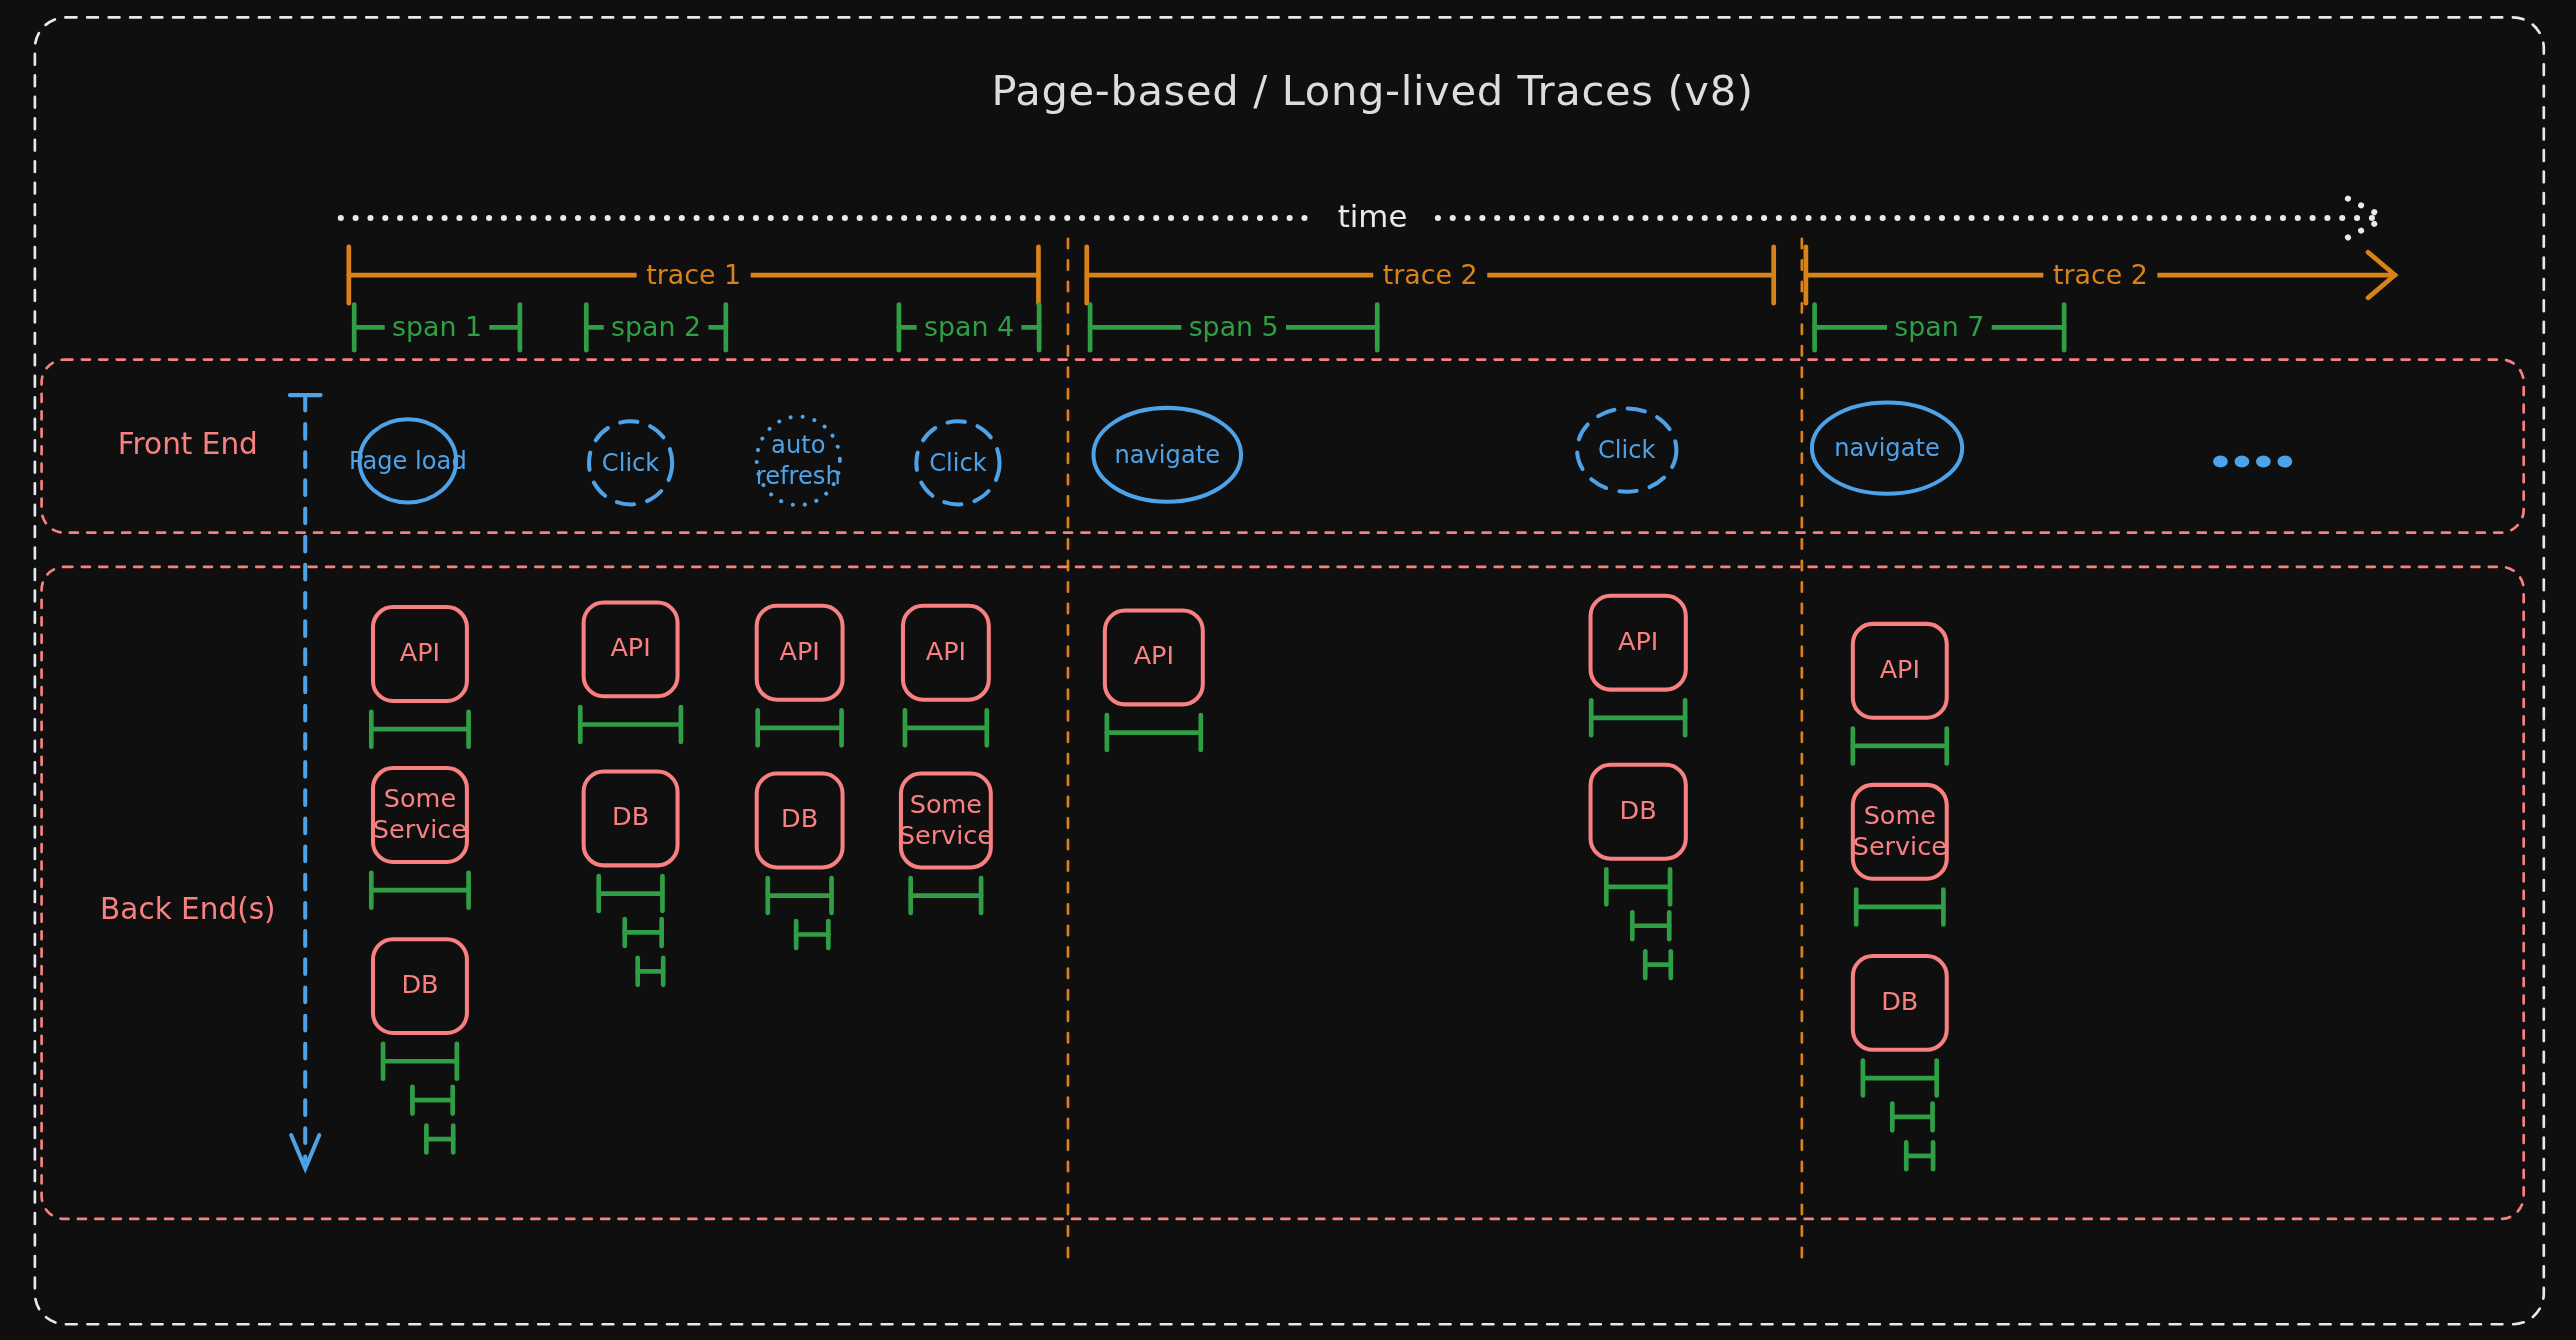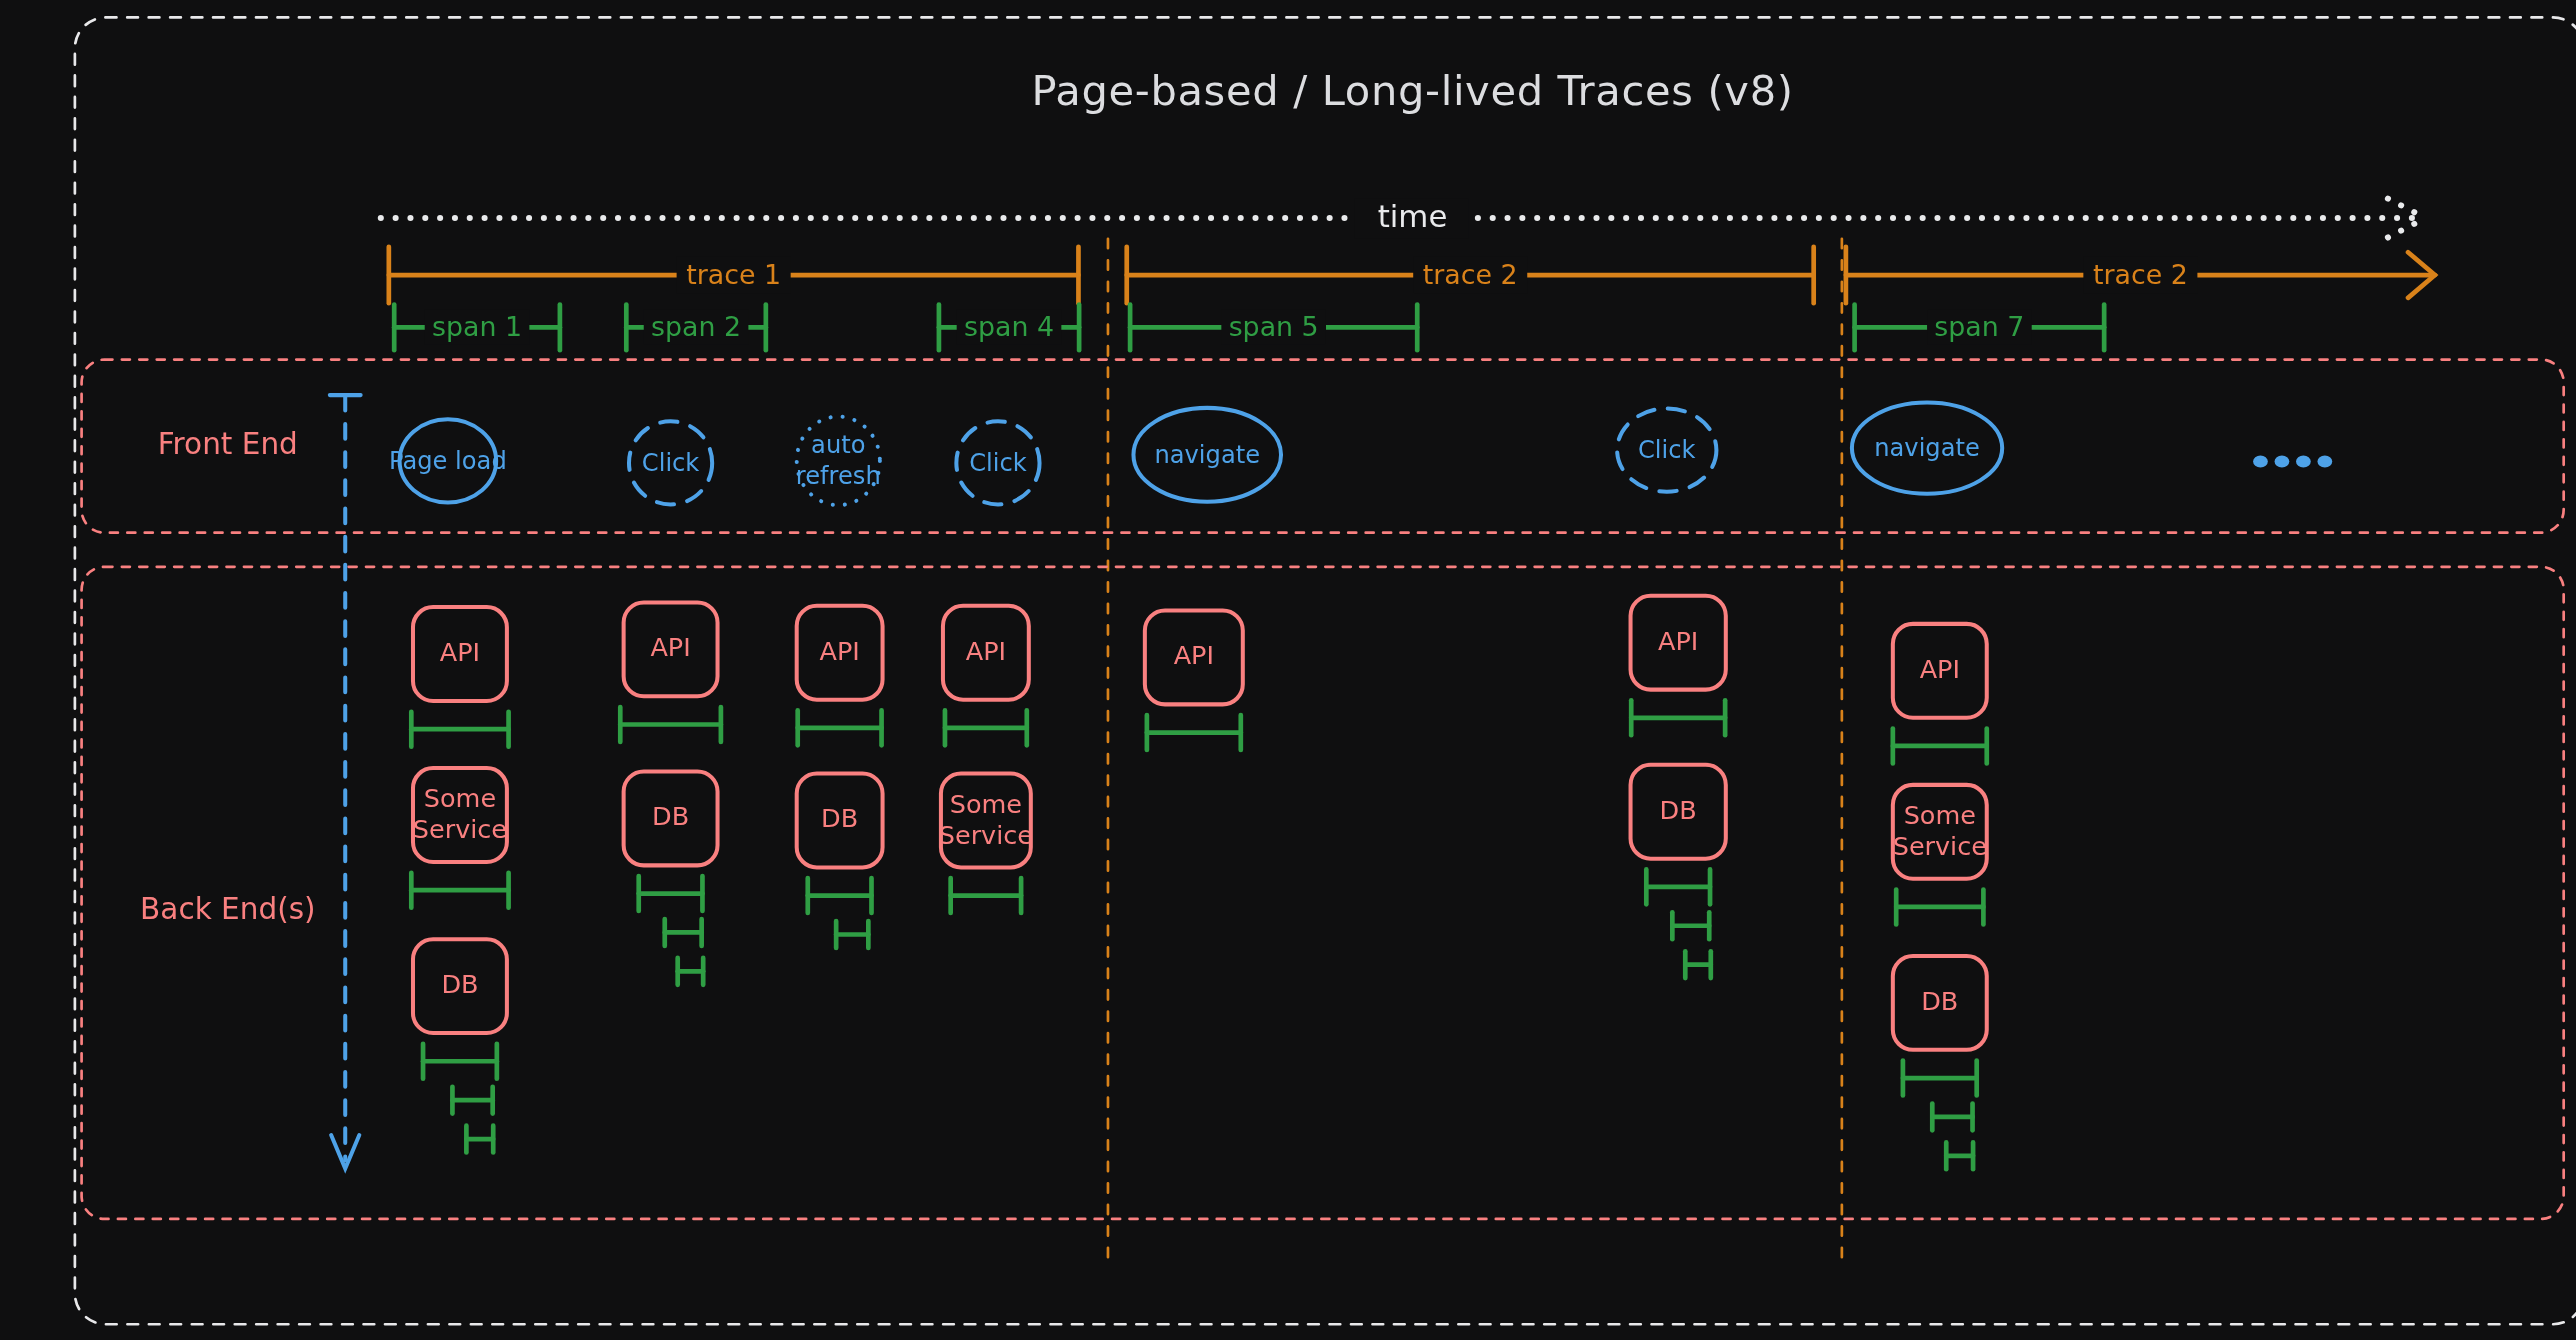--- a/index.html
+++ b/index.html
@@ -1,20 +1,20 @@
 <!DOCTYPE html>
 <html style="font-size:10.7px"><head>
 <meta charset="utf-8">
 <style>
   html,body{margin:0;padding:0;background:#0f0f10;}
   body{
     width:2576px;height:1341px;position:relative;overflow:hidden;
     font-family:"DejaVu Sans", sans-serif;
   }
-  #stage{position:absolute;inset:0;margin-left:40px;}
+  #stage{position:absolute;inset:0;}
   svg#canvas{position:absolute;left:0;top:0;width:2576px;height:1341px;}
   text{ dominant-baseline:middle; }
 
   .t-title{fill:#dcdde0;font-size:62px;text-anchor:middle;letter-spacing:1px;}
   .t-time{fill:#e9eaec;font-size:46px;text-anchor:middle;}
   .t-trace{fill:#d9821a;font-size:40px;text-anchor:middle;}
   .t-span{fill:#2f9e44;font-size:40px;text-anchor:middle;}
   .t-lane{fill:#f98080;font-size:44px;text-anchor:middle;}
   .t-node{fill:#f98080;font-size:38px;text-anchor:middle;}
   .t-ell{fill:#4ea2e8;font-size:36px;text-anchor:middle;}

